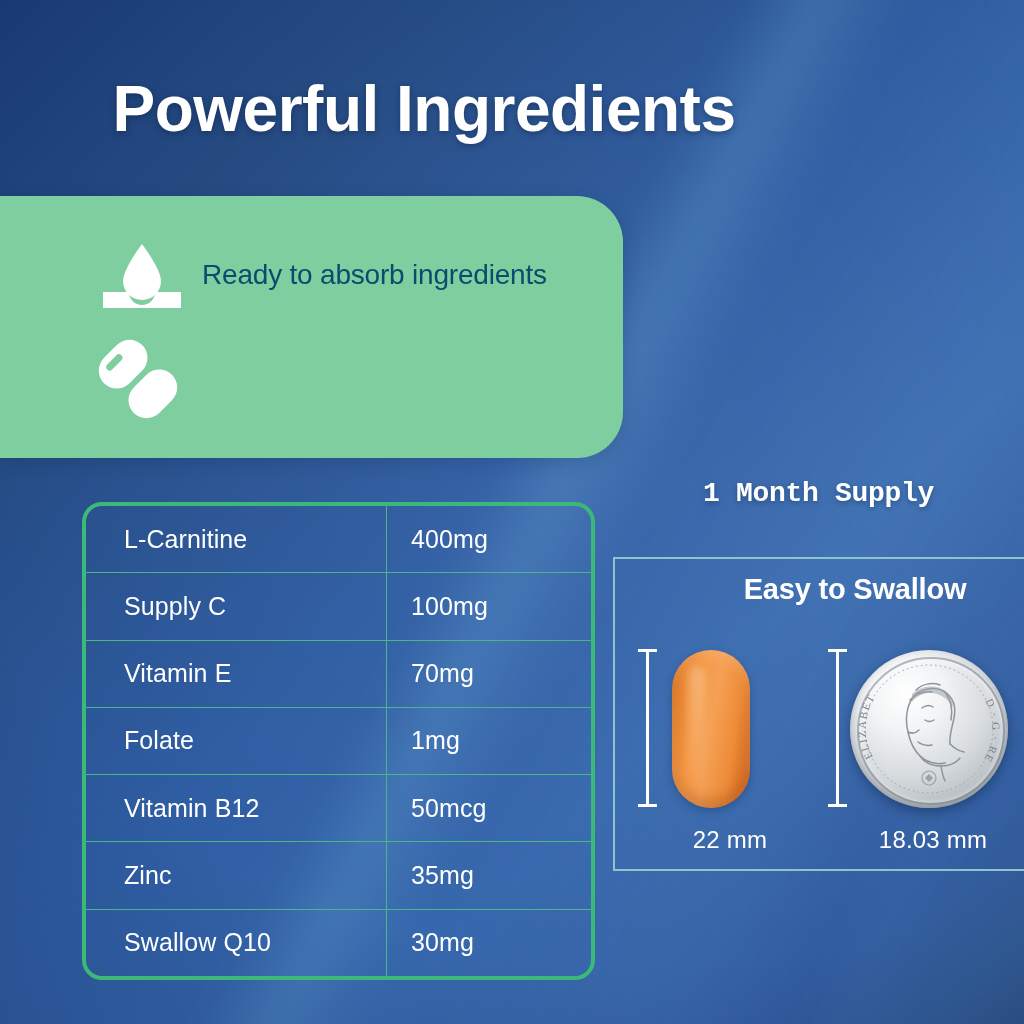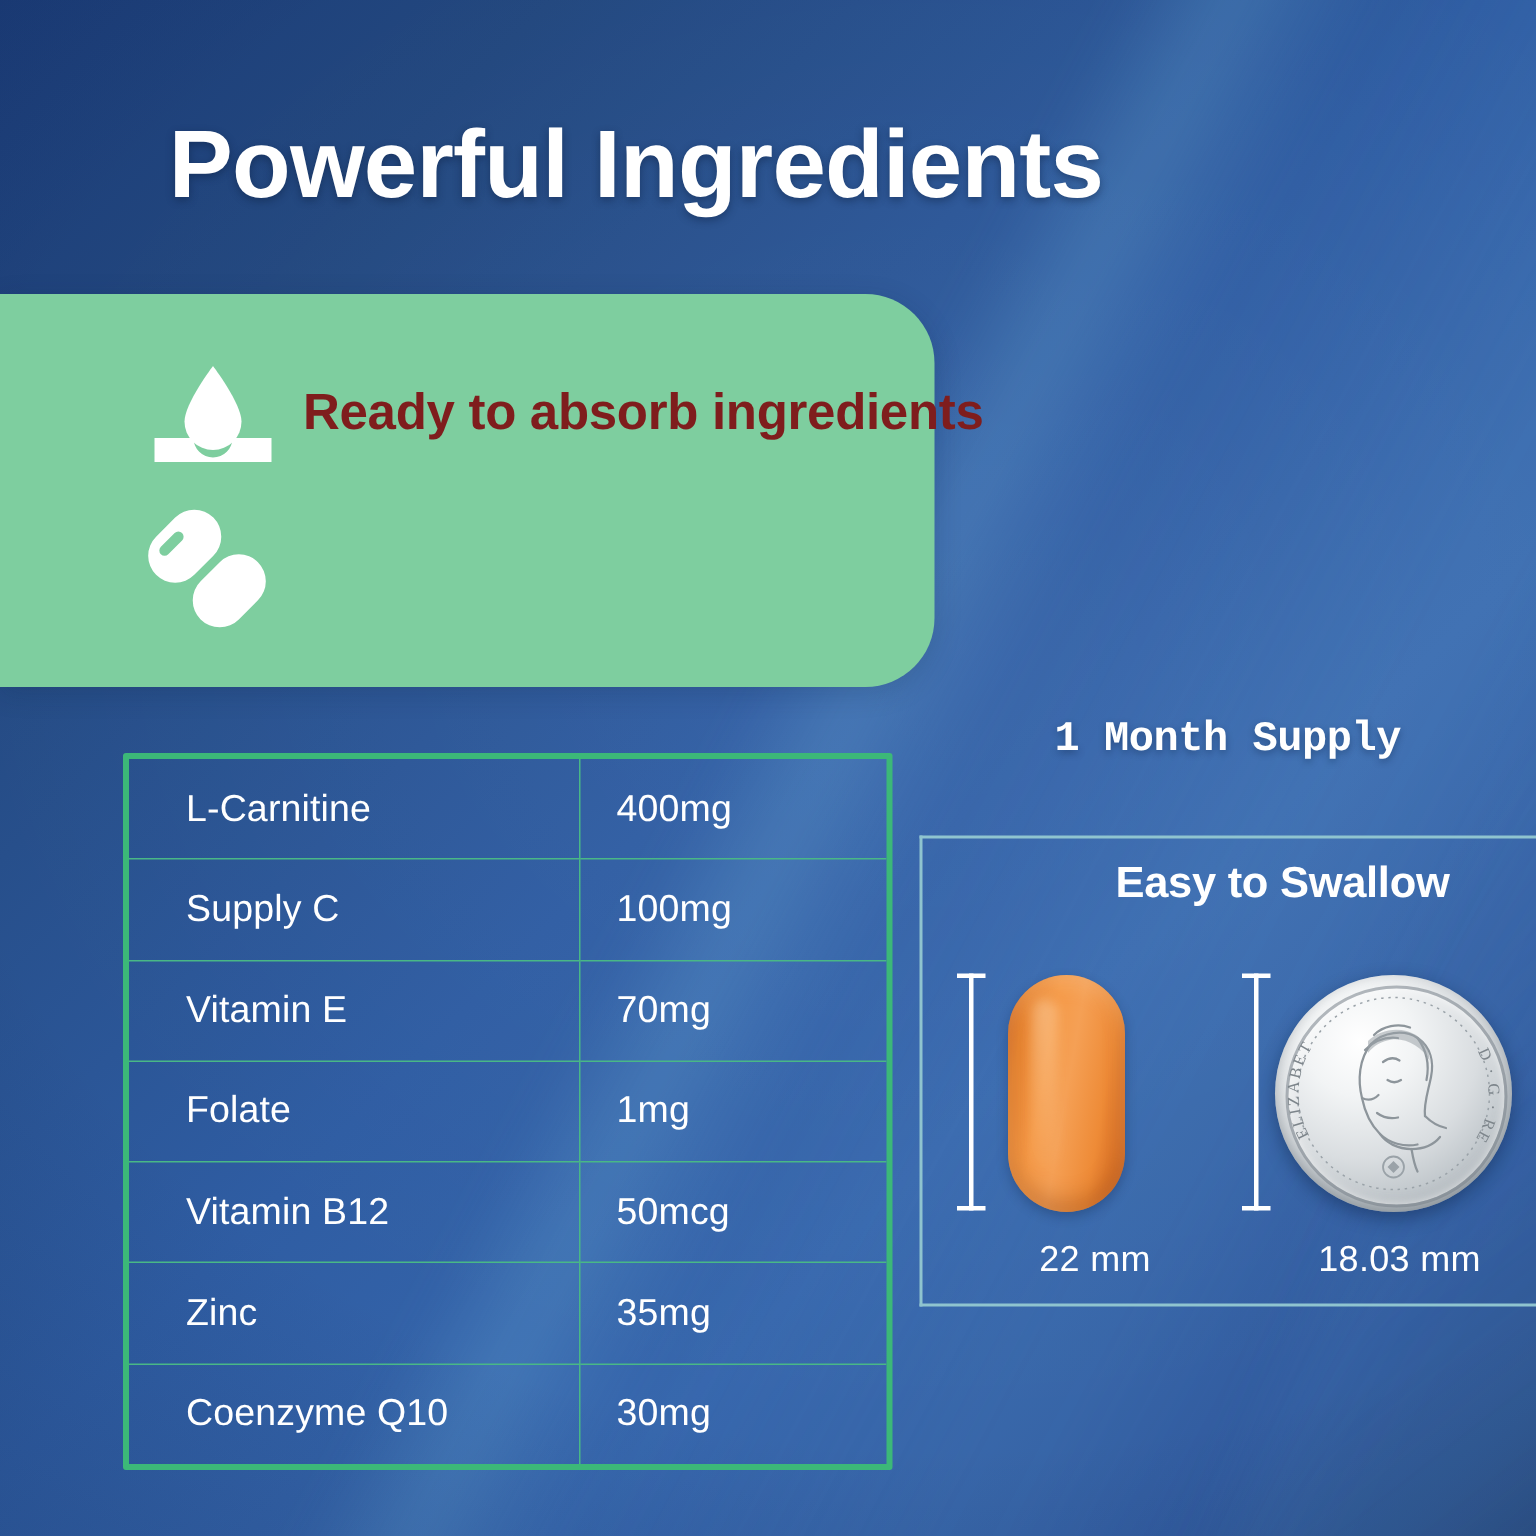--- a/index.html
+++ b/index.html
@@ -80,35 +80,35 @@
     align-items: center;
   }
   .feature-row.r1 { left: 96px; top: 36px; }
   .feature-row.r2 { left: 92px; top: 140px; }
   .feature-icon {
     width: 92px; height: 86px;
     display: flex; align-items: center; justify-content: center;
     flex: 0 0 auto;
   }
   .feature-label {
-    color: #7f1d1d;
-    font-size: 34px;
-    font-weight: bold;
+    color: #0c4a6e;
+    font-size: 28px;
+    font-weight: normal;
     letter-spacing: -0.2px;
     white-space: nowrap;
     margin-left: 14px;
   }
 
   
   #ingredients-table {
     position: absolute;
     left: 82px; top: 502px;
     width: 513px; height: 478px;
     border: 4px solid #3cb878;
-    border-radius: 2px;
+    border-radius: 20px;
     box-sizing: border-box;
     overflow: hidden;
   }
   #ingredients-table table {
     width: 100%; height: 100%;
     border-collapse: collapse;
     table-layout: fixed;
   }
   #ingredients-table td {
     color: #ffffff;
@@ -297,21 +297,21 @@
           </tr>
           <tr>
             <td class="name">Vitamin B12</td>
             <td class="amount">50mcg</td>
           </tr>
           <tr>
             <td class="name">Zinc</td>
             <td class="amount">35mg</td>
           </tr>
           <tr>
-            <td class="name">Coenzyme Q10</td>
+            <td class="name">Swallow Q10</td>
             <td class="amount">30mg</td>
           </tr>
         </tbody>
     </table>
   </div>
 
   <div id="supply-title">1 Month Supply</div>
 
   <div id="swallow-box"></div>
   <div id="swallow-title">Easy to Swallow</div>

